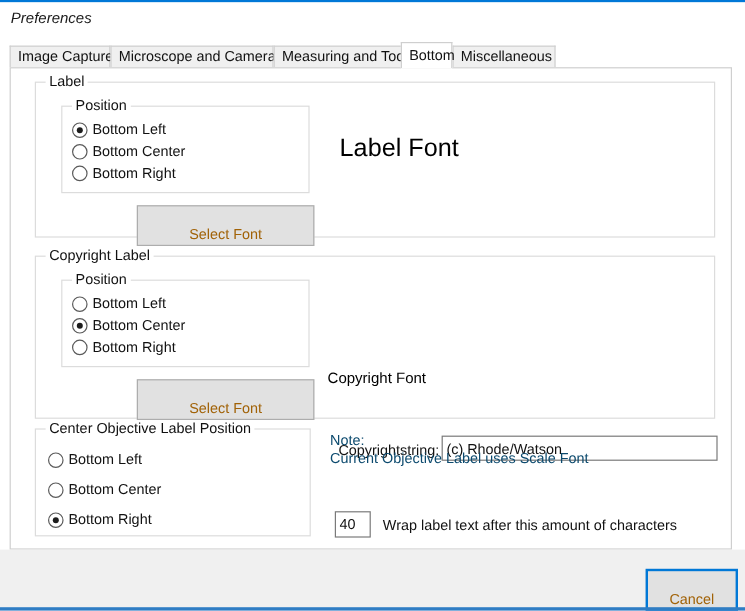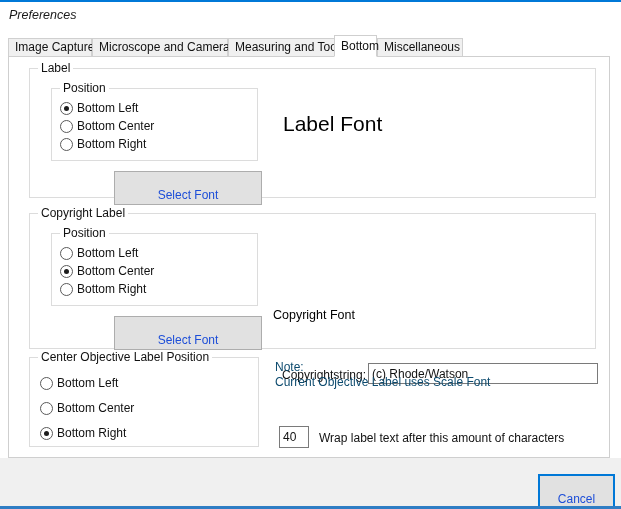--- a/index.html
+++ b/index.html
@@ -127,21 +127,21 @@
     color: #111;
   }
   
   .btn {
     position: absolute;
     box-sizing: border-box;
     background: #e1e1e1;
     border: 1px solid #adadad;
     font-family: "Liberation Sans", sans-serif;
     font-size: 12px;
-    color: #1d4ed8;
+    color: #a16207;
     text-align: center;
     padding: 16px;
     cursor: default;
   }
   .btn.default-btn {
     background: #e1e1e1;
     border: 2px solid #0078d7;
   }
   
   .textfield {

